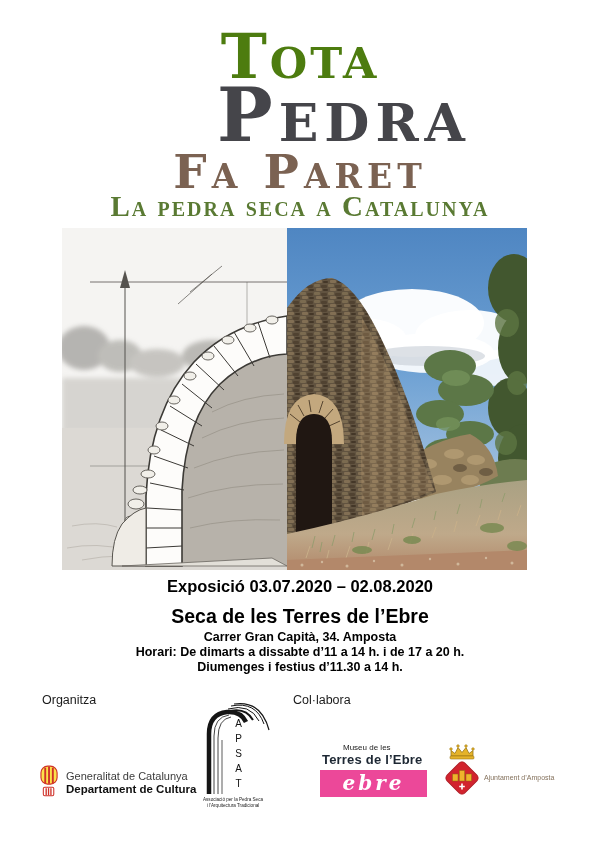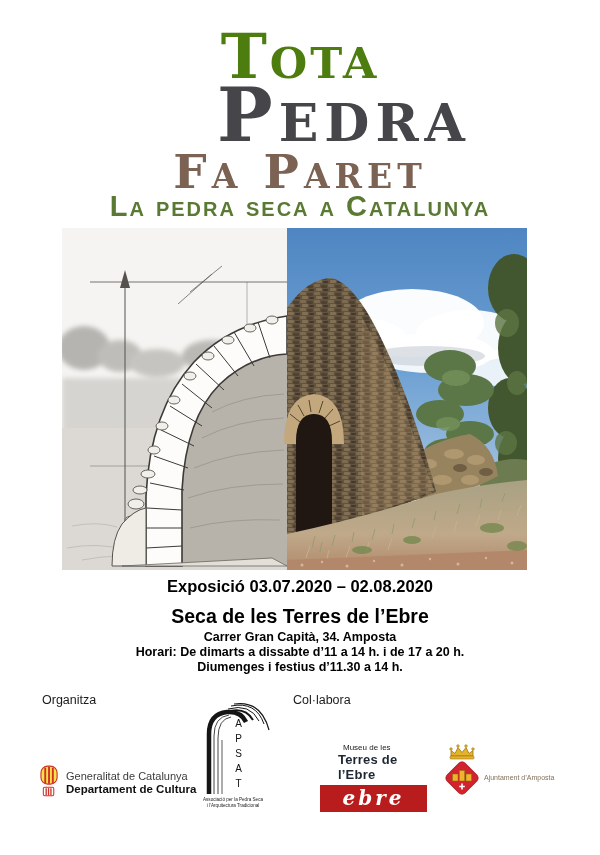--- a/index.html
+++ b/index.html
@@ -8,21 +8,21 @@
     font-family:"Liberation Sans",sans-serif;
   }
   .abs{position:absolute;}
   .cline{position:absolute;left:0;width:600px;text-align:center;white-space:nowrap;}
 
   
   .ttl{font-family:"DejaVu Serif",serif;font-weight:700;font-variant:small-caps;line-height:1;}
   #t1{top:26px;font-size:62px;letter-spacing:3px;color:#4d7c0f;}
   #t2{top:78px;font-size:74px;letter-spacing:6px;color:#45454a;margin-left:44px;}
   #t3{top:148px;font-size:47px;letter-spacing:5px;color:#7b6252;}
-  #t4{top:190px;font-size:29px;letter-spacing:2px;color:#5a7a33;font-family:Liberation Sans, sans-serif;font-weight:700;font-variant:small-caps;}
+  #t4{top:190px;font-size:29px;letter-spacing:2px;color:#5a7a33;font-family:Liberation Serif, serif;font-weight:700;font-variant:small-caps;}
 
   
   #hero{left:62px;top:228px;width:465px;height:342px;}
 
   
   .ev{font-weight:700;color:#000;line-height:1.05;}
   #dates{top:578px;font-size:16.5px;}
   #venue{top:606px;font-size:19.5px;}
   #addr{top:631px;font-size:12.5px;text-align:center;}
   #hours1{top:646px;font-size:12.5px;}
@@ -40,22 +40,22 @@
 
   #apsat{left:189px;top:702px;width:88px;height:112px;}
   #apsat-letters{position:absolute;left:44px;top:16px;writing-mode:vertical-lr;text-orientation:upright;
     font-size:10px;letter-spacing:4px;color:#111;}
   .apsat-sub{position:absolute;width:100%;text-align:center;font-size:4.6px;line-height:1.3;color:#222;}
   #apsat-sub1{top:95px;}
   #apsat-sub2{top:101px;}
 
   #museu-logo{left:320px;top:744px;width:110px;}
   .museu-l1{font-size:8px;color:#222;margin-left:2px;line-height:1.1;padding-left:21px;}
-  .museu-l2{font-size:13px;font-weight:700;color:#1d2733;margin-left:18px;line-height:1.15;letter-spacing:0.2px;}
-  .museu-band{margin-top:2px;width:107px;height:27px;background:#b91c1c;color:#fff;
+  .museu-l2{font-size:13px;font-weight:700;color:#1d2733;margin-left:2px;line-height:1.15;letter-spacing:0.2px;}
+  .museu-band{margin-top:2px;width:107px;height:27px;background:#ec4899;color:#fff;
     display:flex;align-items:center;justify-content:center;
     font-family:"DejaVu Serif",serif;font-style:italic;font-weight:700;font-size:20px;letter-spacing:3px;}
 
   #amposta{left:444px;top:741px;width:150px;height:60px;}
   #amposta-label{position:absolute;left:40px;top:33px;font-size:7px;color:#84715c;white-space:nowrap;}
 </style>
 </head>
 <body>
 
 <div id="t1" class="cline ttl">Tota</div>

